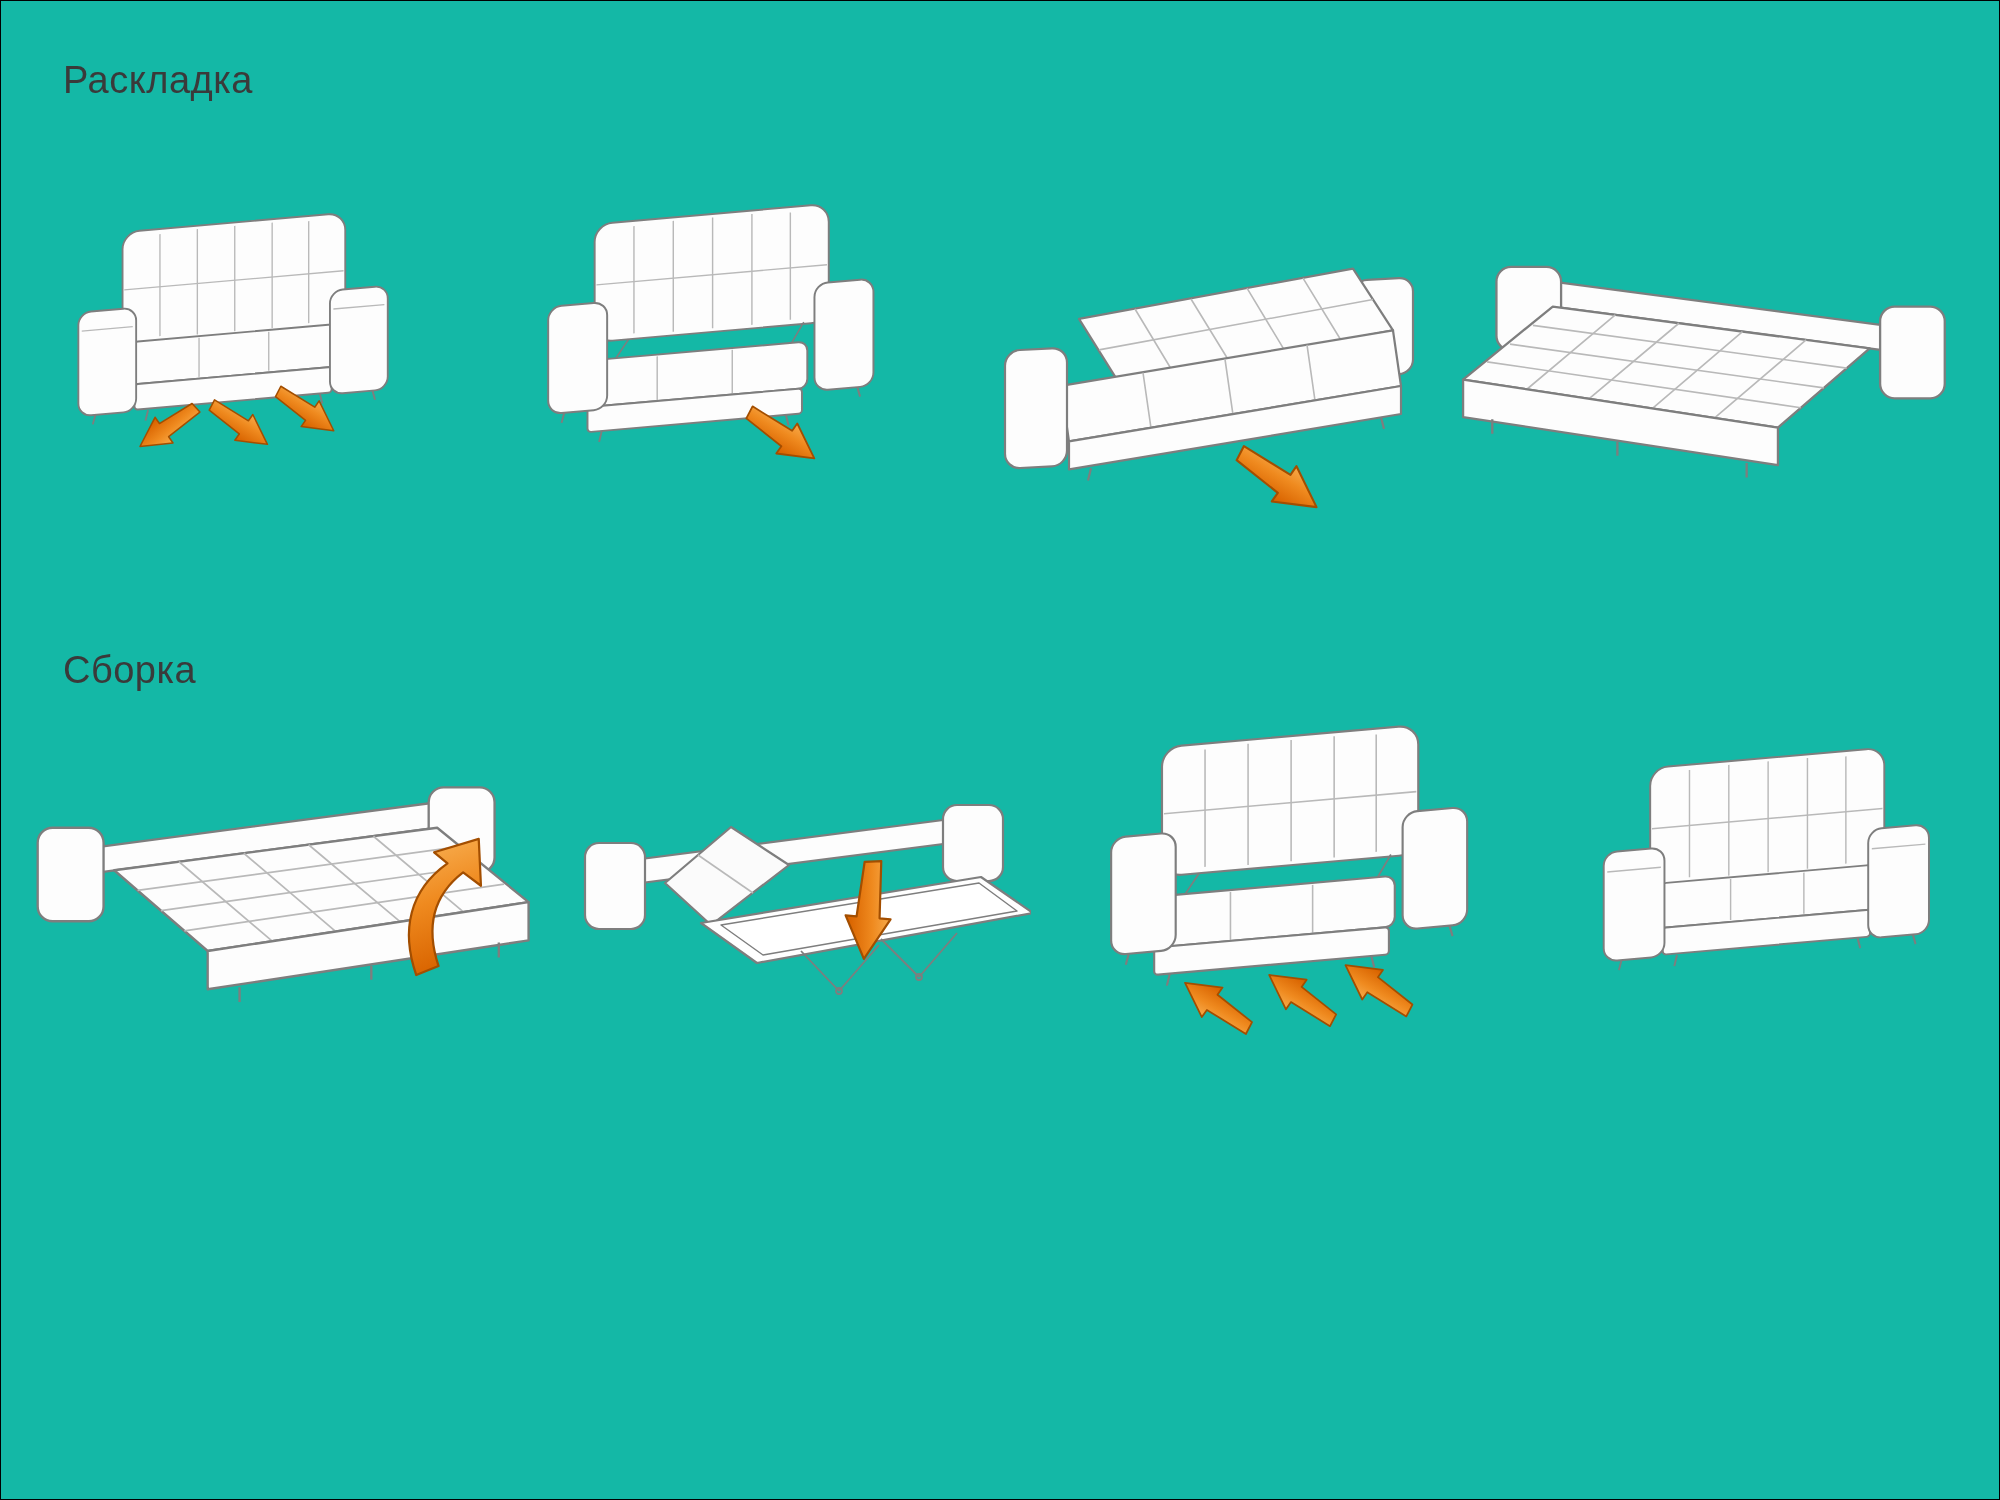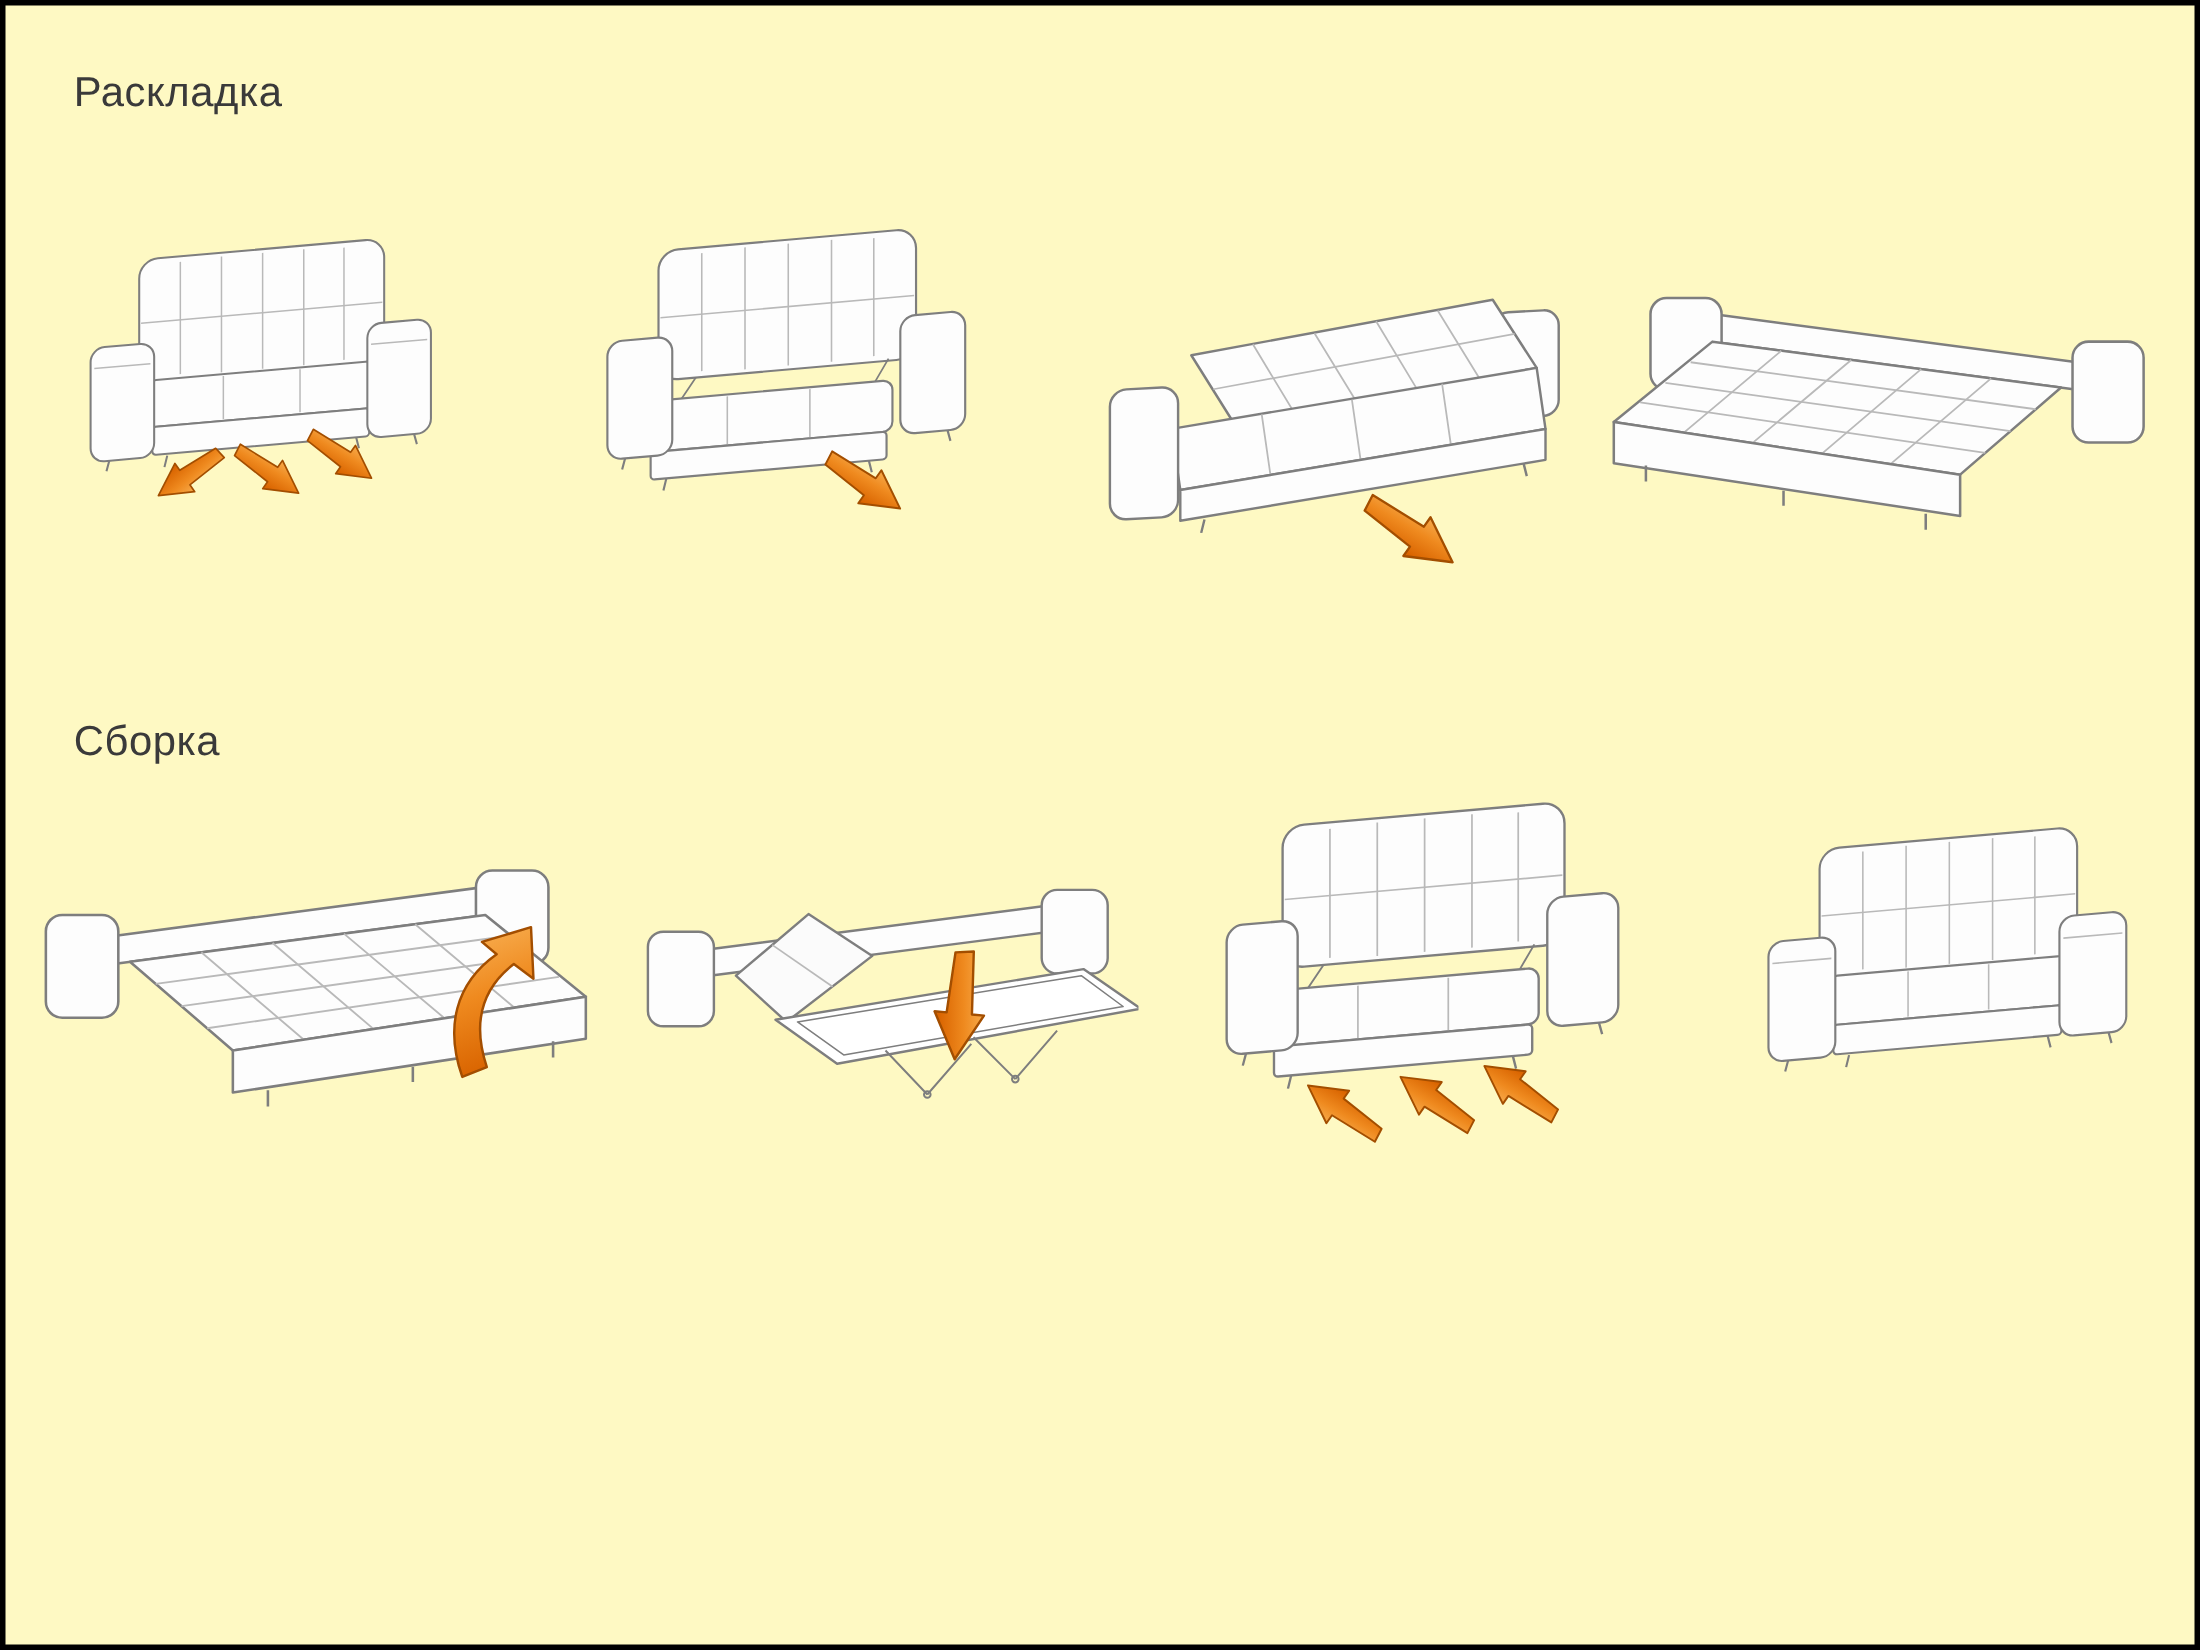--- a/index.html
+++ b/index.html
@@ -1,20 +1,20 @@
 <!DOCTYPE html>
 <html><head>
 <meta charset="utf-8">
 <style>
   html,body{margin:0;padding:0;background:#ffffff;}
   #page{
     position:relative;
     width:2000px;height:1500px;
-    background:#fef9c3;
-    border:5px solid #000000;
+    background:#14b8a6;
+    border:1px solid #000000;
     box-sizing:border-box;
     font-family:"Liberation Sans", sans-serif;
     overflow:hidden;
   }
   .section-title{
     position:absolute;
     left:62px;
     margin:0;
     font-size:38px;
     font-weight:400;

